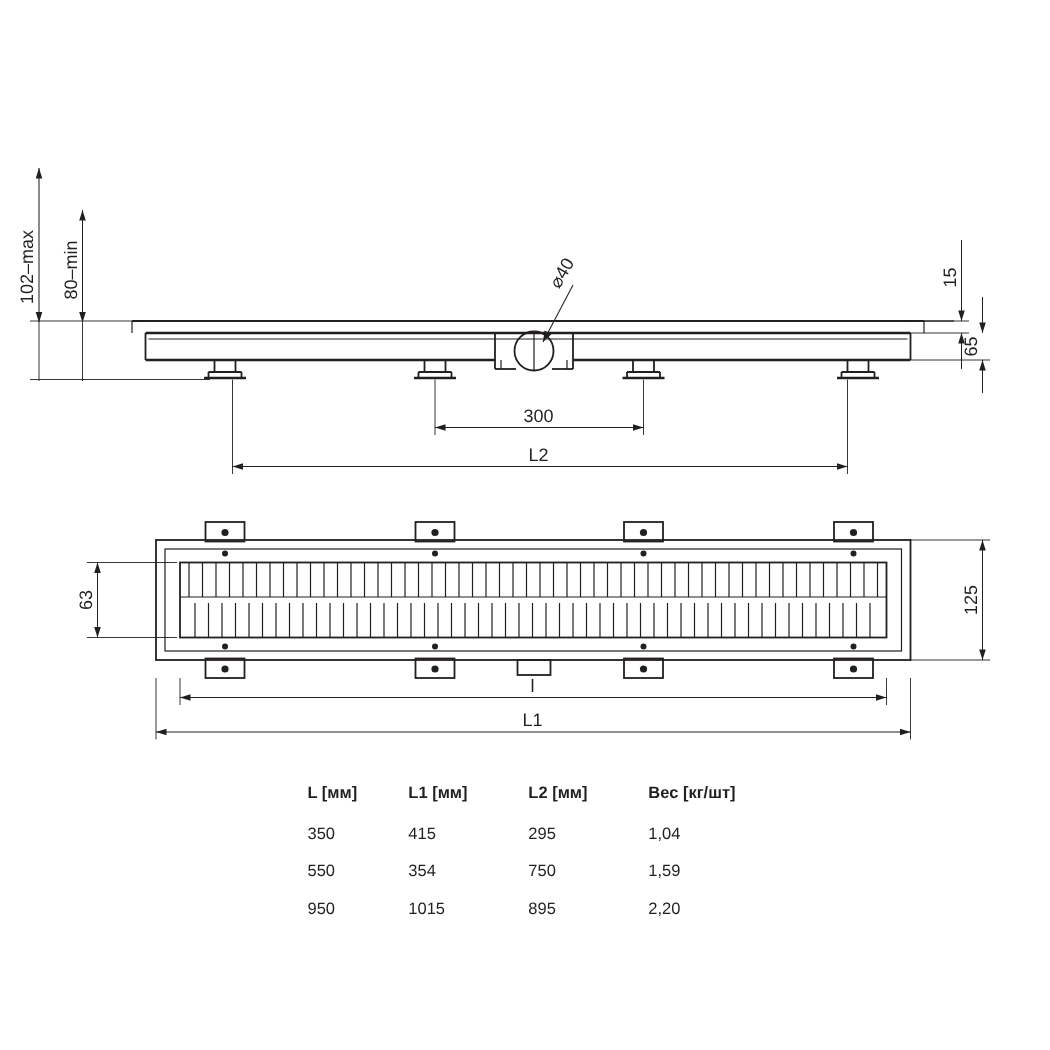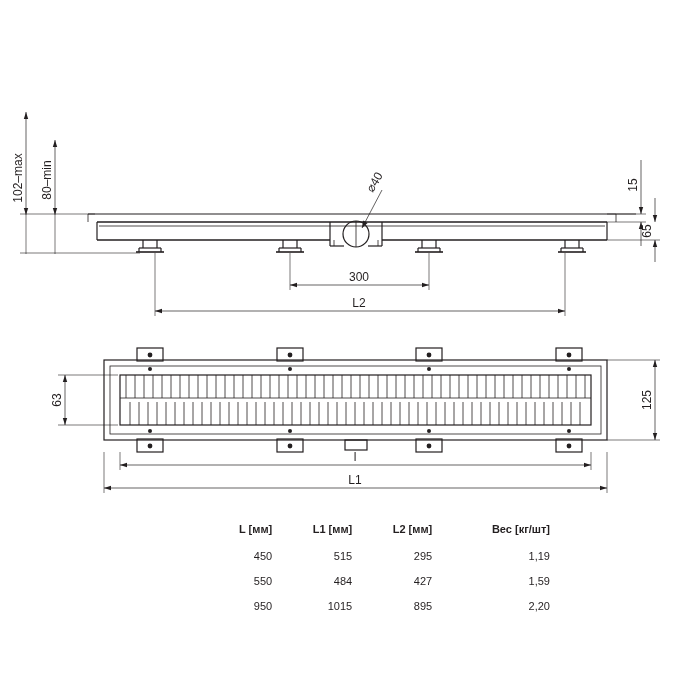--- a/index.html
+++ b/index.html
@@ -46,21 +46,21 @@
     width: 345px;
   }
   table.spec {
     border-collapse: collapse;
     width: 100%;
   }
   table.spec th, table.spec td {
     font-family: "Liberation Sans", sans-serif;
     font-size: 11px;
     color: #231f20;
-    text-align: right;
+    text-align: left;
     padding: 6.5px 0 6.5px 0;
     font-weight: normal;
     white-space: nowrap;
   }
   table.spec th {
     font-weight: bold;
     padding-bottom: 9px;
   }
 </style>
 </head>
@@ -382,29 +382,29 @@
       <thead>
         <tr>
           <th>L [мм]</th>
           <th>L1 [мм]</th>
           <th>L2 [мм]</th>
           <th>Вес [кг/шт]</th>
         </tr>
       </thead>
       <tbody>
         <tr>
-          <td>450</td>
-          <td>515</td>
+          <td>350</td>
+          <td>415</td>
           <td>295</td>
-          <td>1,19</td>
+          <td>1,04</td>
         </tr>
         <tr>
           <td>550</td>
-          <td>484</td>
-          <td>427</td>
+          <td>354</td>
+          <td>750</td>
           <td>1,59</td>
         </tr>
         <tr>
           <td>950</td>
           <td>1015</td>
           <td>895</td>
           <td>2,20</td>
         </tr>
       </tbody>
     </table>

